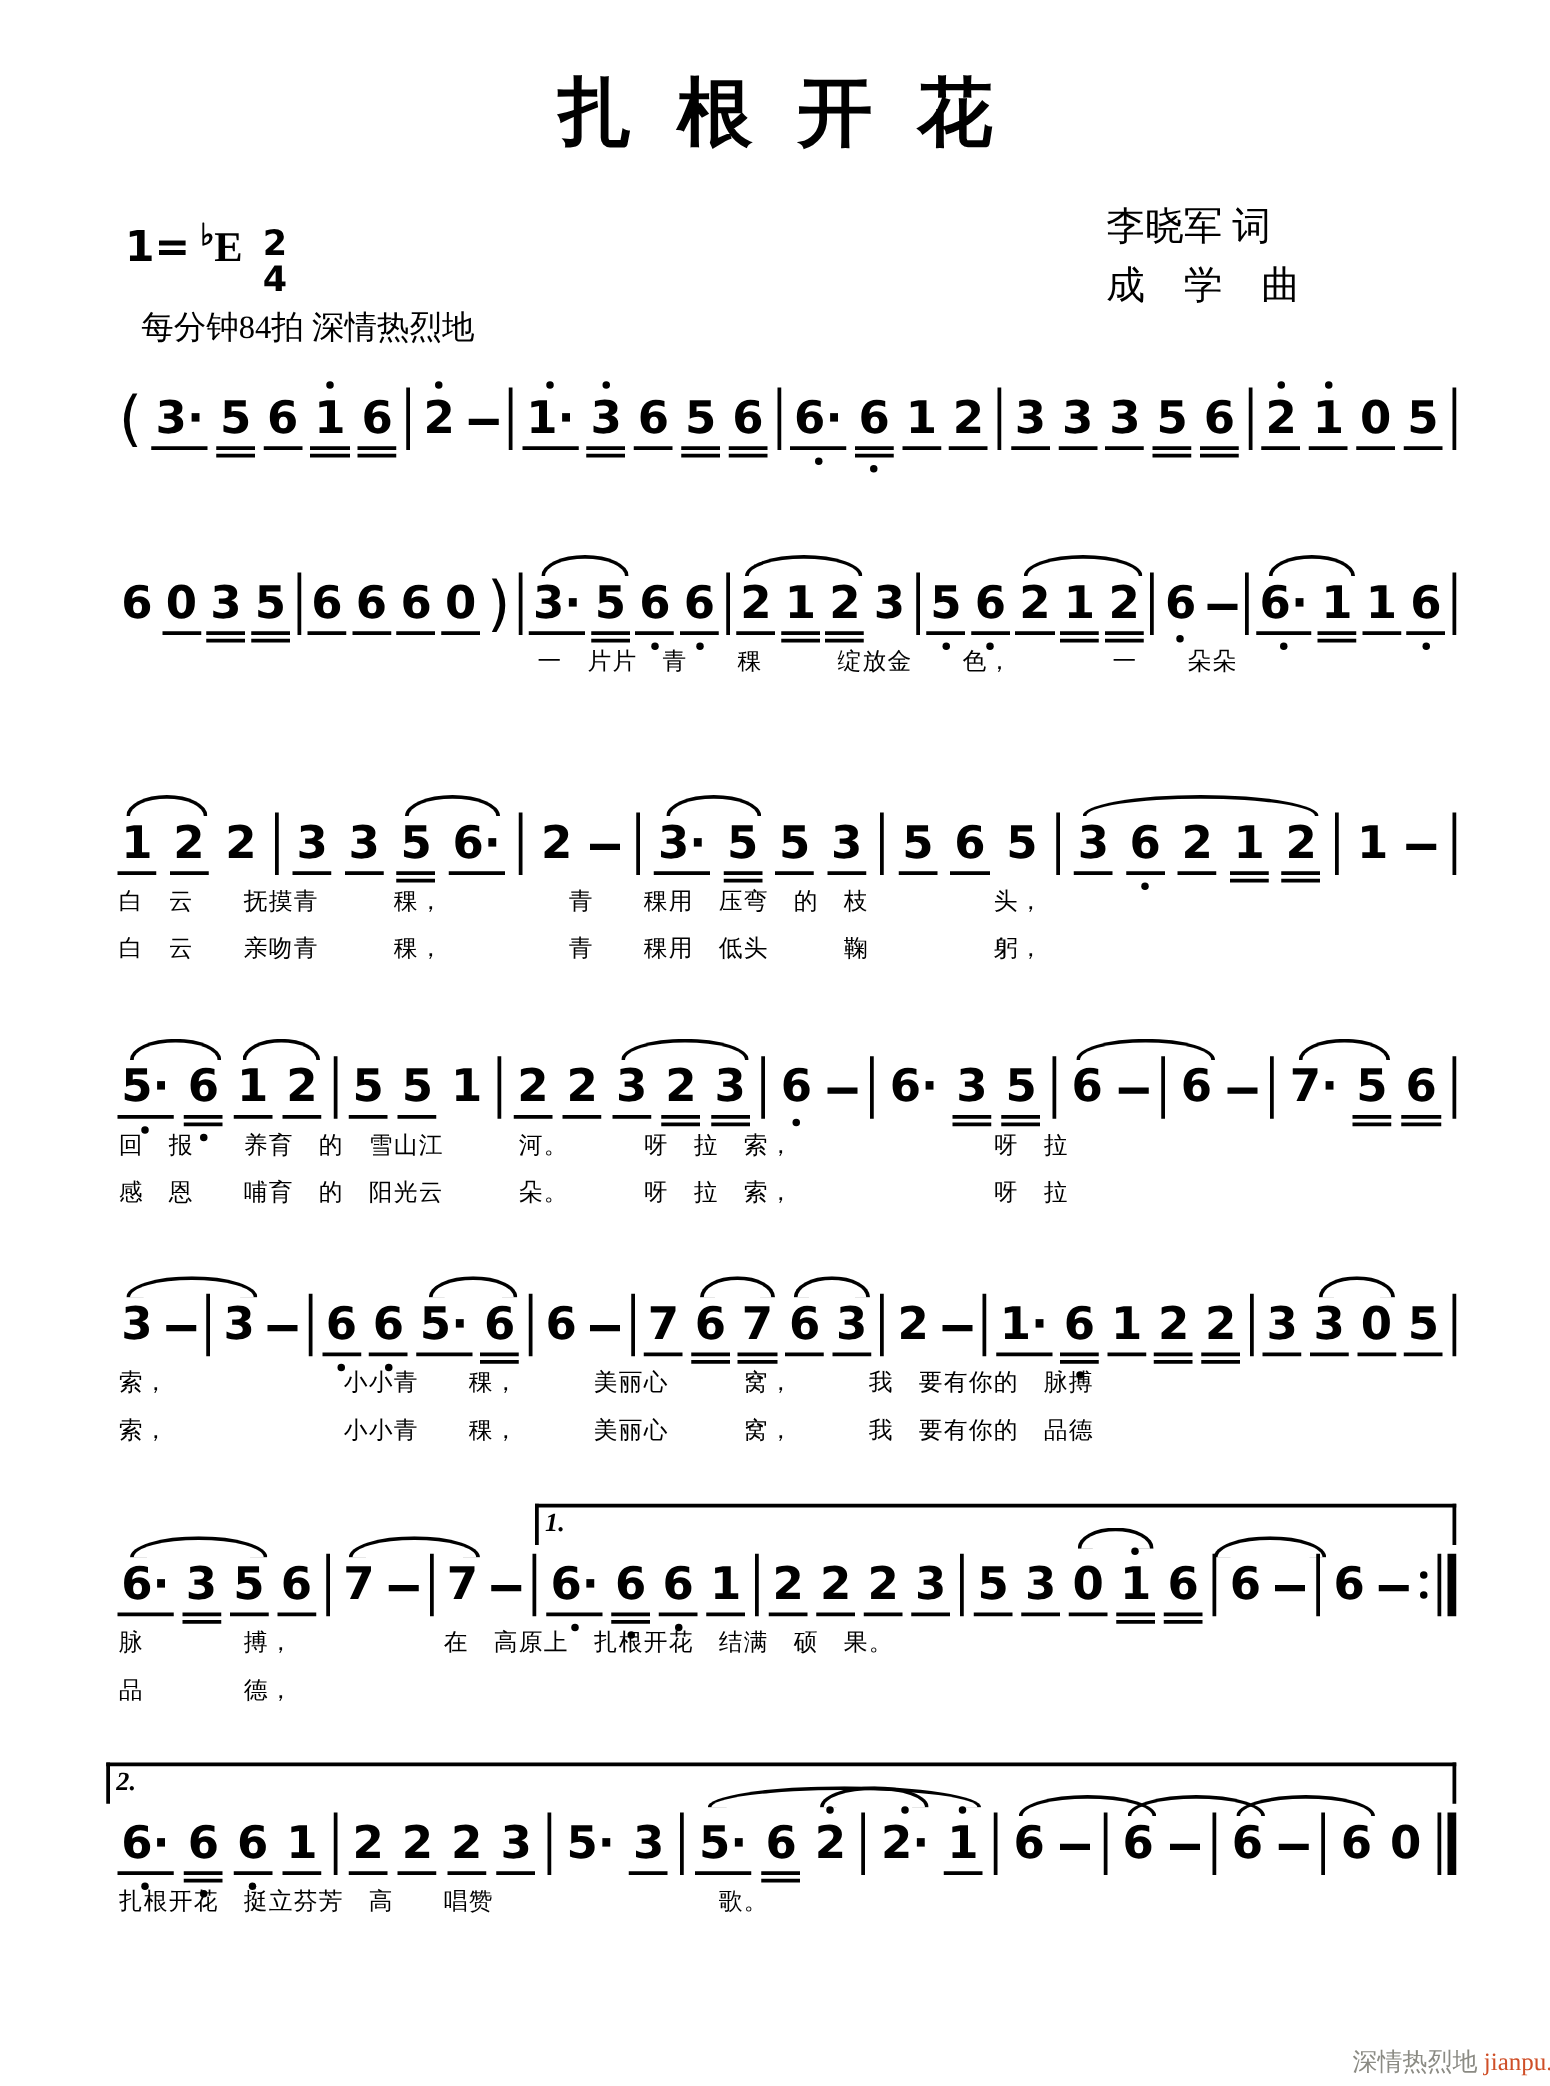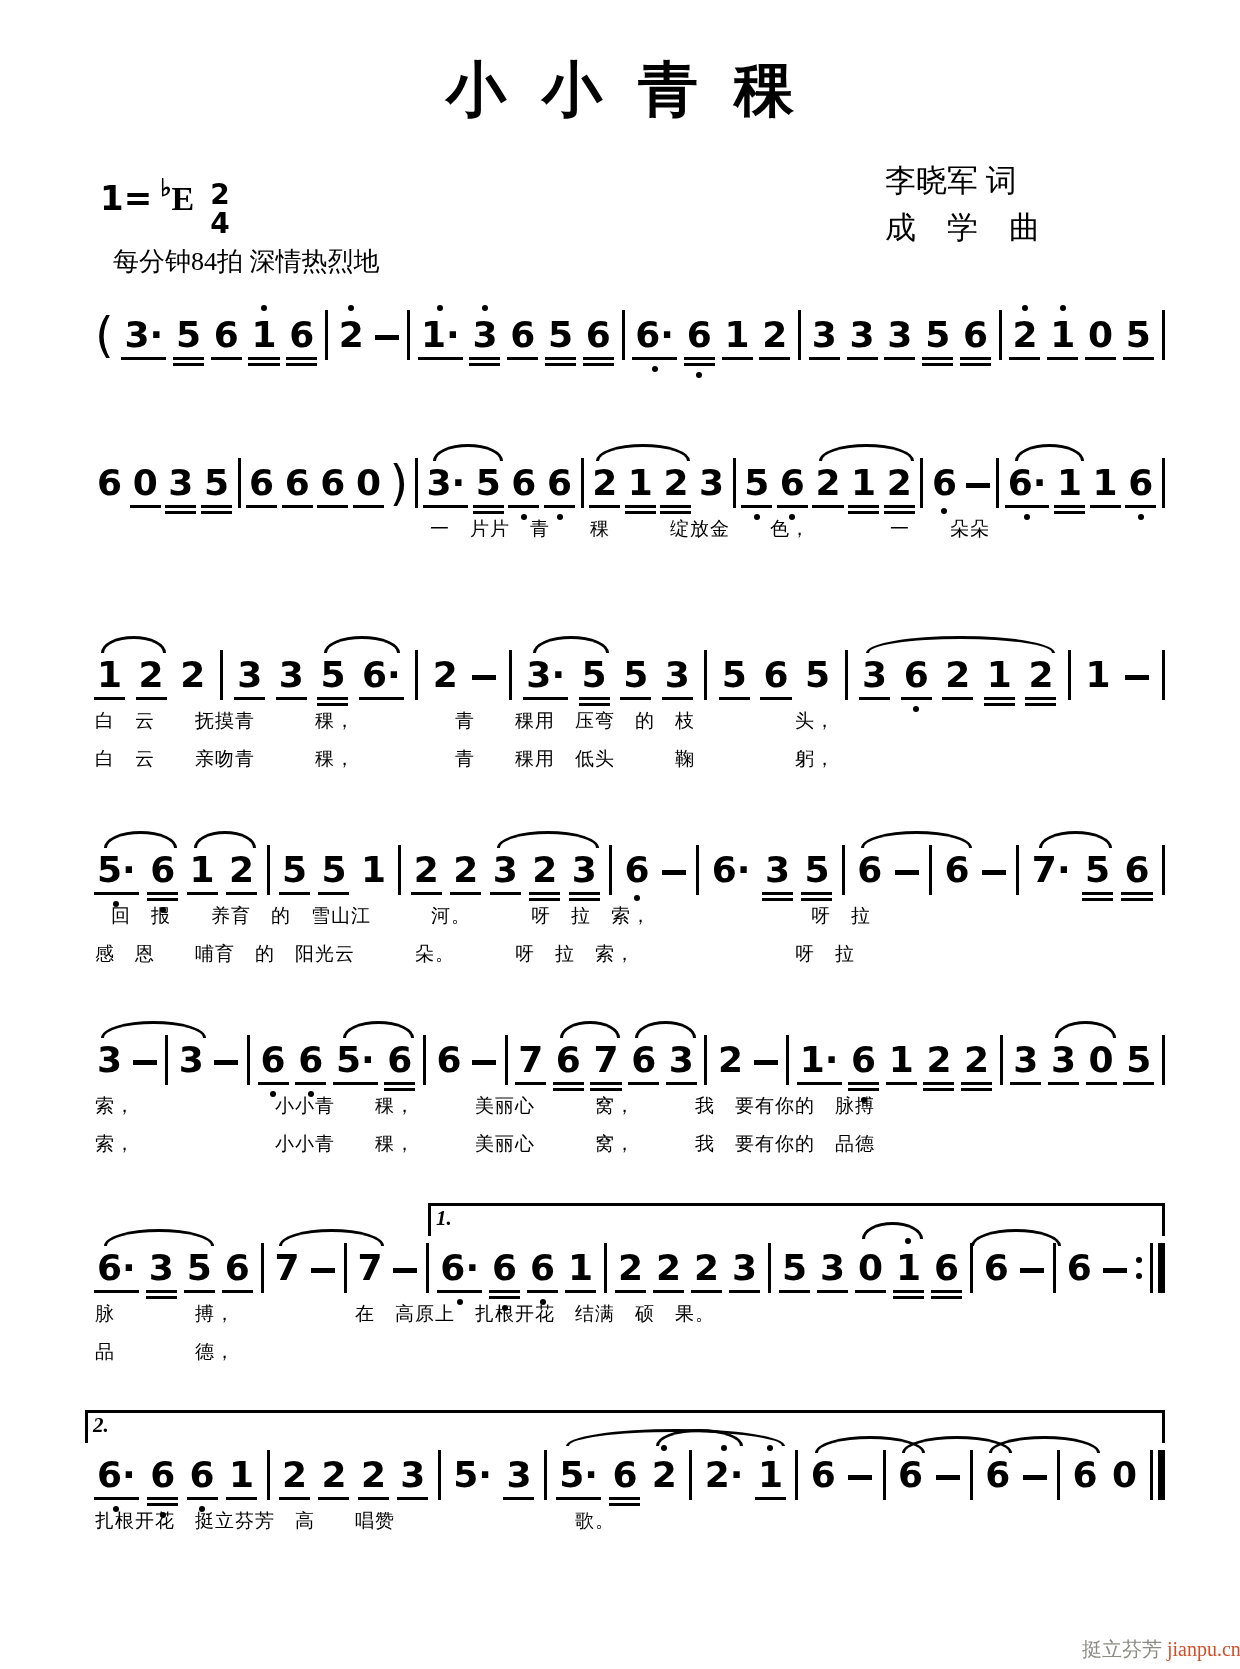--- a/index.html
+++ b/index.html
@@ -47,21 +47,21 @@
   .lyr1{top:58px}
   .lyr2{top:96px}
   .watermark{position:absolute;left:1082px;top:1636px;font-size:20px;
              font-family:"Liberation Serif",serif;white-space:nowrap}
 </style>
 </head>
 <body>
 
 <div class="page">
 
-  <div class="title">小小青稞</div>
+  <div class="title">扎根开花</div>
 
   <div class="credits">
     <div>李晓军 词</div>
     <div>成　学　曲</div>
   </div>
 
   <div class="keysig">
     <span class="k1">1=</span>
     <span class="kflat">♭</span>
     <span class="ktonic">E</span>
@@ -227,21 +227,21 @@
           <div class="note"><span class="glyph">7·</span></div>
           <div class="note"><span class="glyph">5</span><div class="ul" style="bottom: -4px;"></div><div class="ul" style="bottom: -10px;"></div></div>
           <div class="note"><span class="glyph">6</span><div class="ul" style="bottom: -4px;"></div><div class="ul" style="bottom: -10px;"></div></div>
           <div class="bar"></div>
           <div class="slur" style="left: 8.6px; width: 67.6px; bottom: 43px;"></div>
           <div class="slur" style="left: 98.8px; width: 56.4px; bottom: 43px;"></div>
           <div class="slur" style="left: 401.8px; width: 96.4px; bottom: 43px;"></div>
           <div class="slur" style="left: 765.8px; width: 105.4px; bottom: 43px;"></div>
           <div class="slur" style="left: 943.6px; width: 67.6px; bottom: 43px;"></div>
         </div>
-        <div class="lyrics-row lyr1" style="left: 16px;">回　报　　养育　的　雪山江　　　河。　　　呀　拉　索，　　　　　　　　呀　拉</div>
+        <div class="lyrics-row lyr1" style="left: 0px;">回　报　　养育　的　雪山江　　　河。　　　呀　拉　索，　　　　　　　　呀　拉</div>
         <div class="lyrics-row lyr2" style="left: 0px;">感　恩　　哺育　的　阳光云　　　朵。　　　呀　拉　索，　　　　　　　　呀　拉</div>
       </div>
       <div class="score-line" style="top: 1035px;">
         <div class="notation-row">
           <div class="note"><span class="glyph">3</span></div>
           <div class="dash"></div>
           <div class="bar"></div>
           <div class="note"><span class="glyph">3</span></div>
           <div class="dash"></div>
           <div class="bar"></div>
@@ -379,18 +379,18 @@
           <div class="slur" style="left: 893.8px; width: 105.4px; bottom: 43px;"></div>
           <div class="volta" style="left: -10px; right: 0px;">
             <span class="volta-label">2.</span>
           </div>
         </div>
         <div class="lyrics-row lyr1" style="left: 0px;">扎根开花　挺立芬芳　高　　唱赞　　　　　　　　　歌。</div>
       </div>
     </div>
 
   <div class="watermark">
-    <span style="color: rgb(139, 139, 132);">挺立芬芳</span>
+    <span style="color: rgb(139, 139, 132);">深情热烈地</span>
     <span> </span>
     <span style="color: rgb(207, 79, 40);">jianpu.cn</span>
   </div>
 
 </div>
 
 </body></html>

